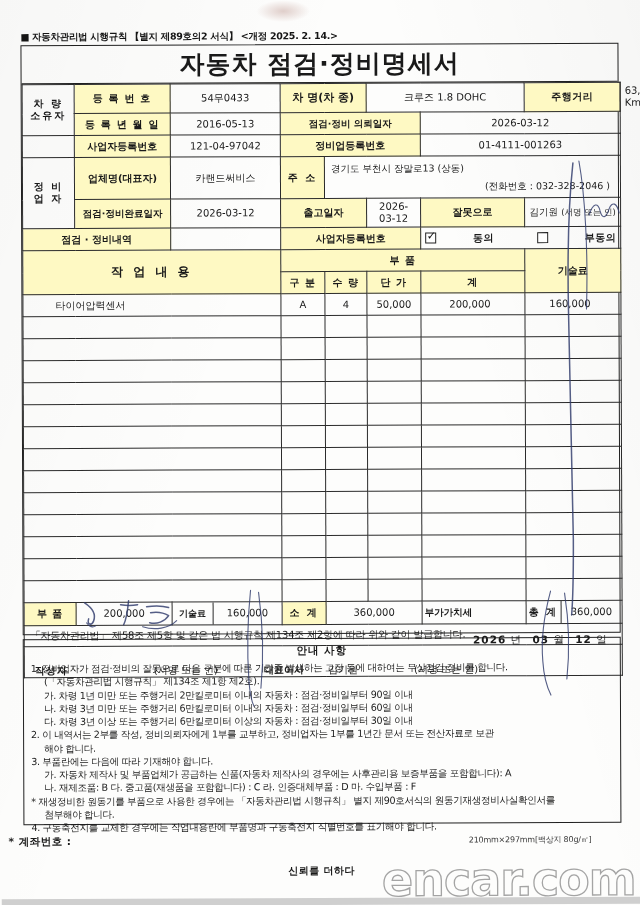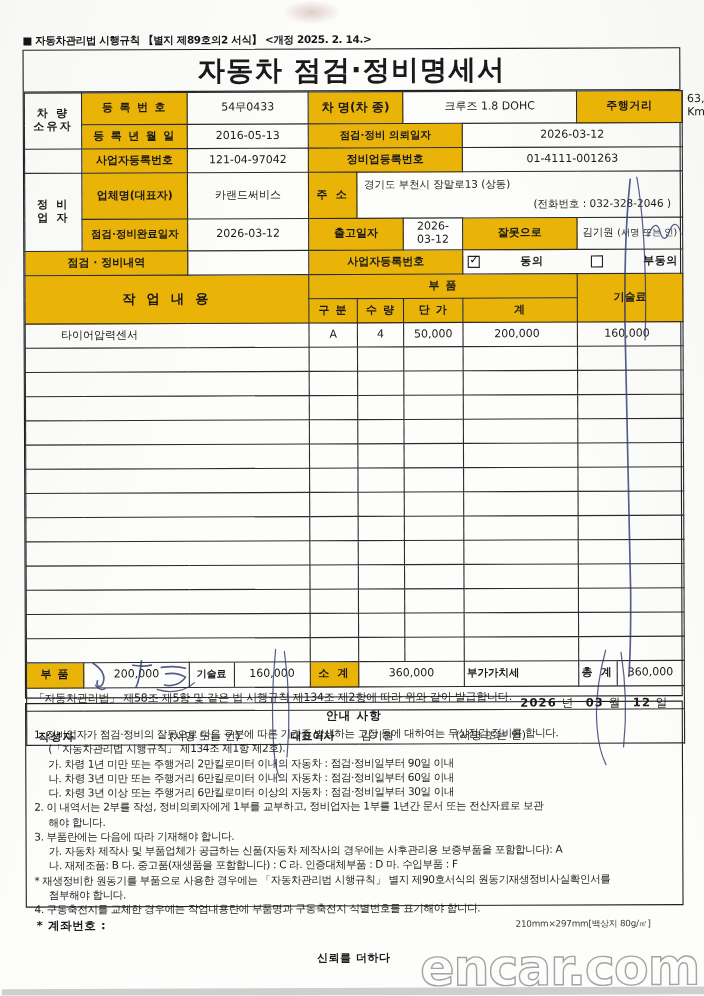--- a/index.html
+++ b/index.html
@@ -55,21 +55,21 @@
     border:0.9px solid #2b2b2b;
     font-size:10px;
     padding:2px 4px;
     height:22px;
     vertical-align:middle;
     line-height:1.2;
   }
   .c { text-align:center; }
   .l { text-align:left; }
   .r { text-align:center; }
-  .lbl { font-weight:bold; letter-spacing:1.2px; background:#eab308; }
+  .lbl { font-weight:bold; letter-spacing:1.2px; background:#fef9c3; }
   .val { letter-spacing:0px; }
   .rowside { font-weight:bold; letter-spacing:2px; line-height:1.6; }
 
   .addrcell { position:relative; height:42px !important; padding:3px 6px !important; }
   .addrtop { font-size:9.5px; }
   .addrbot { font-size:9.5px; text-align:right; margin-top:7px; padding-right:4px; }
 
   .chkwrap { display:flex; align-items:center; justify-content:space-between; gap:5px; }
   .chkbox {
     display:inline-block; width:11px; height:11px;
@@ -117,21 +117,21 @@
     letter-spacing:1px; margin:1px 0 4px 0;
   }
   .nl {
     font-size:9.6px; line-height:1.33; letter-spacing:-0.35px;
     white-space:nowrap; margin-bottom:0.5px;
   }
   .nl.ind1 { padding-left:13px; }
 
   
   .acct {
-    position:absolute; left:32px; top:834px;
+    position:absolute; left:7px; top:834px;
     font-size:10.5px; letter-spacing:0.5px; font-weight:bold;
   }
   .slogan {
     position:absolute; left:0; top:864px; width:640px;
     text-align:center; font-size:10px; font-weight:bold; letter-spacing:0.5px;
   }
   .papersize {
     position:absolute; right:50px; top:835px;
     font-size:8px; color:#3a3a3a; white-space:nowrap; letter-spacing:-0.2px;
   }

